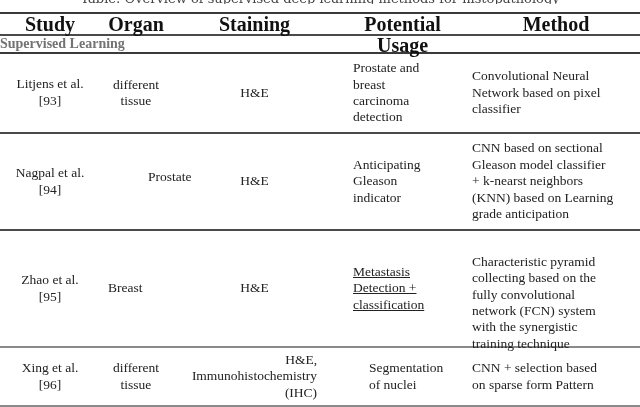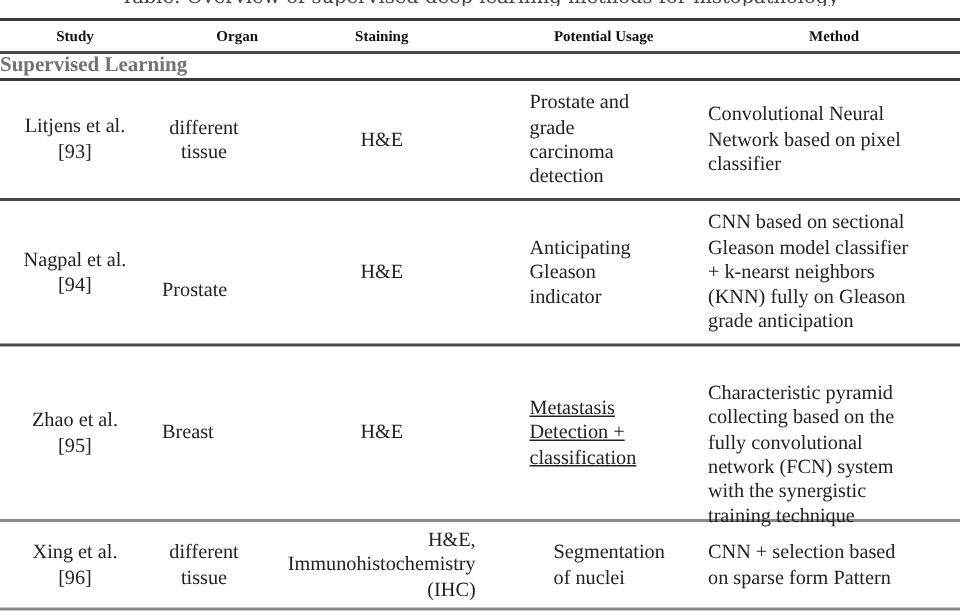--- a/index.html
+++ b/index.html
@@ -14,40 +14,40 @@
       white-space: nowrap; line-height: 14px;
     }
     .rule { position: absolute; left: 0; width: 640px; background: #3a3a3a; }
     .rule.thick { height: 2px; }
     .rule.thin { height: 1.5px; background: #4a4a4a; }
     .rule.grey { height: 1.5px; background: #8a8a8a; }
 
     .hdr {
       position: absolute; top: 14px; height: 21px;
       font-family: "Liberation Serif", "DejaVu Serif", serif;
-      font-weight: bold; font-size: 10px; line-height: 21px;
+      font-weight: bold; font-size: 20px; line-height: 21px;
       text-align: center; color: #111;
     }
     .section {
       position: absolute; top: 35px; left: 0; width: 640px; height: 18px;
       font-family: "Liberation Serif", "DejaVu Serif", serif;
       font-weight: bold; font-size: 14px; line-height: 18px; color: #737373;
     }
     .cell {
       position: absolute; display: flex; align-items: center;
       font-family: "Liberation Serif", "DejaVu Serif", serif;
       font-size: 13.5px; line-height: 16.4px; color: #222;
       box-sizing: border-box;
     }
     .cell.center { justify-content: center; text-align: center; }
     .cell.left { justify-content: flex-start; text-align: left; }
     .cell span { display: block; white-space: pre-line; }
 
     .c-study   { left: 0;   width: 100px; }
-    .c-organ   { left: 100px; width: 72px; text-align: right; }
+    .c-organ   { left: 100px; width: 72px; }
     .c-stain   { left: 172px; width: 165px; }
     .c-usage   { left: 353px; width: 112px; }
     .c-method  { left: 472px; width: 168px; }
   </style>
 </head>
 <body>
 
 <div class="caption-clip">Table: Overview of supervised deep learning methods for histopathology</div>
 
 <div class="rule thick" style="top:12px;"></div>
@@ -75,52 +75,52 @@
     </div>
   <div class="cell center c-organ" style="top:54px;height:78px;">
       <span>different
 tissue</span>
     </div>
   <div class="cell center c-stain" style="top:54px;height:78px;">
       <span>H&amp;E</span>
     </div>
   <div class="cell left c-usage" style="top:54px;height:78px;">
       <span>Prostate and
-grade
+breast
 carcinoma
 detection</span>
     </div>
   <div class="cell left c-method" style="top:54px;height:78px;">
       <span>Convolutional Neural
 Network based on pixel
 classifier</span>
     </div>
 </div>
 
 <div>
   <div class="cell center c-study" style="top:134px;height:95px;">
       <span>Nagpal et al.
 [94]</span>
     </div>
-  <div class="cell left c-organ" style="top:152px;height:82px;padding-left:8px;">
+  <div class="cell left c-organ" style="top:136px;height:82px;padding-left:8px;margin-left:40px;">
       <span>Prostate</span>
     </div>
   <div class="cell center c-stain" style="top:134px;height:95px;">
       <span>H&amp;E</span>
     </div>
   <div class="cell left c-usage" style="top:134px;height:95px;">
       <span>Anticipating
 Gleason
 indicator</span>
     </div>
   <div class="cell left c-method" style="top:134px;height:95px;">
       <span>CNN based on sectional
 Gleason model classifier
 + k-nearst neighbors
-(KNN) fully on Gleason
+(KNN) based on Learning
 grade anticipation</span>
     </div>
 </div>
 
 <div>
   <div class="cell center c-study" style="top:231px;height:115px;">
       <span>Zhao et al.
 [95]</span>
     </div>
   <div class="cell left c-organ" style="top:231px;height:115px;padding-left:8px;">

